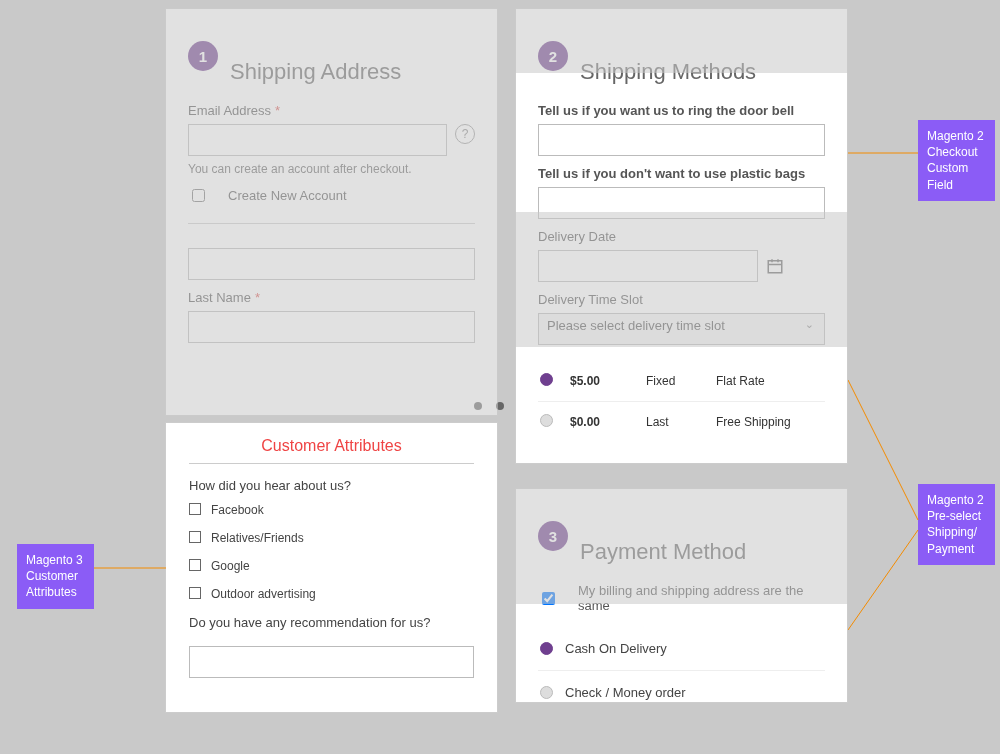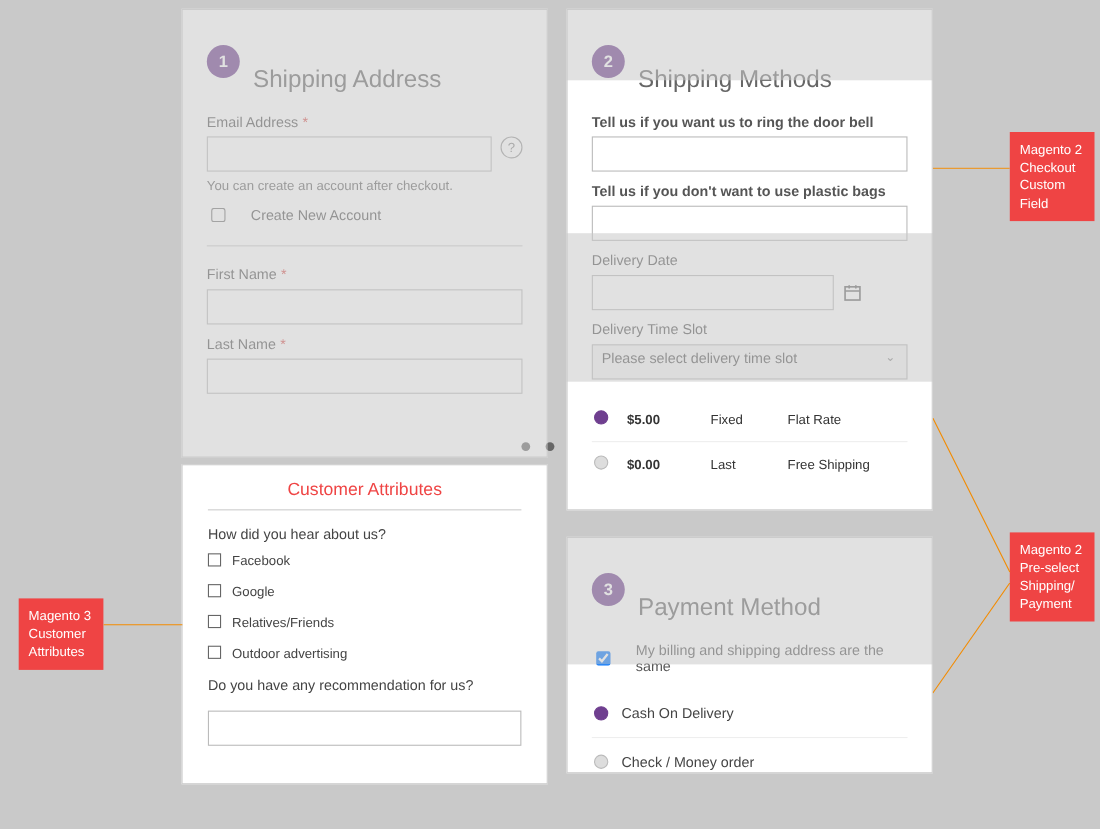--- a/index.html
+++ b/index.html
@@ -59,21 +59,21 @@
   .ship-opt { display:flex; align-items:center; padding:12px 2px; font-size:12px; color:#333;}
   .radio { width:13px;height:13px;border-radius:50%;border:1px solid #888;background:#fff;display:inline-block;}
   .radio.sel { background:#6f3f8f; border-color:#6f3f8f;}
   .radio.off { background:#ddd; border-color:#bbb;}
   .ship-div { border:none;border-top:1px solid #eee;margin:0;}
   .ship-opt .col1{width:30px;text-align:left;}
   .ship-opt .col2{width:76px;font-weight:bold;}
   .ship-opt .col3{width:70px;}
   .ship-opt .col4{flex:1;}
   .pay-opt { display:flex; align-items:center; gap:12px; padding:14px 2px; font-size:13px; color:#444;}
-  .callout { position:absolute; background:#ef4444; color:#fff; font-size:12px; padding:8px 9px; line-height:1.35; width:77px;}
+  .callout { position:absolute; background:#8b5cf6; color:#fff; font-size:12px; padding:8px 9px; line-height:1.35; width:77px;}
   .callout-left { left:17px; top:544px;}
   .callout-right1 { left:918px; top:120px;}
   .callout-right2 { left:918px; top:484px;}
   svg.connector{position:absolute;pointer-events:none;}
 </style>
 </head>
 <body>
 
 <div class="card left-card">
   <div class="section-head">
@@ -90,23 +90,20 @@
   </div>
   <div class="hint">You can create an account after checkout.</div>
 
   <div class="checkbox-row">
     <input type="checkbox" style="">
     <span>Create New Account</span>
   </div>
 
   <hr class="divider">
 
-  <label class="field-label">
-    <span>First Name</span><span class="req">*</span>
-  </label>
   <input class="text-input" style="">
 
   <label class="field-label">
     <span>Last Name</span><span class="req">*</span>
   </label>
   <input class="text-input" style="">
 </div>
 
 <div class="dots">
     <span></span>
@@ -117,25 +114,25 @@
 <div class="card attrs-card">
   <div class="attrs-title">Customer Attributes</div>
   <hr class="attrs-div">
   <span class="q-label">How did you hear about us?</span>
   <div class="opt-row">
       <span class="sq"></span>
       <span>Facebook</span>
     </div>
   <div class="opt-row">
       <span class="sq"></span>
+      <span>Relatives/Friends</span>
+    </div>
+  <div class="opt-row">
+      <span class="sq"></span>
       <span>Google</span>
-    </div>
-  <div class="opt-row">
-      <span class="sq"></span>
-      <span>Relatives/Friends</span>
     </div>
   <div class="opt-row">
       <span class="sq"></span>
       <span>Outdoor advertising</span>
     </div>
   <span class="q-label" style="margin-top:4px;">Do you have any recommendation for us?</span>
   <input class="text-input" style="">
 </div>
 
 <div class="card right-card">

